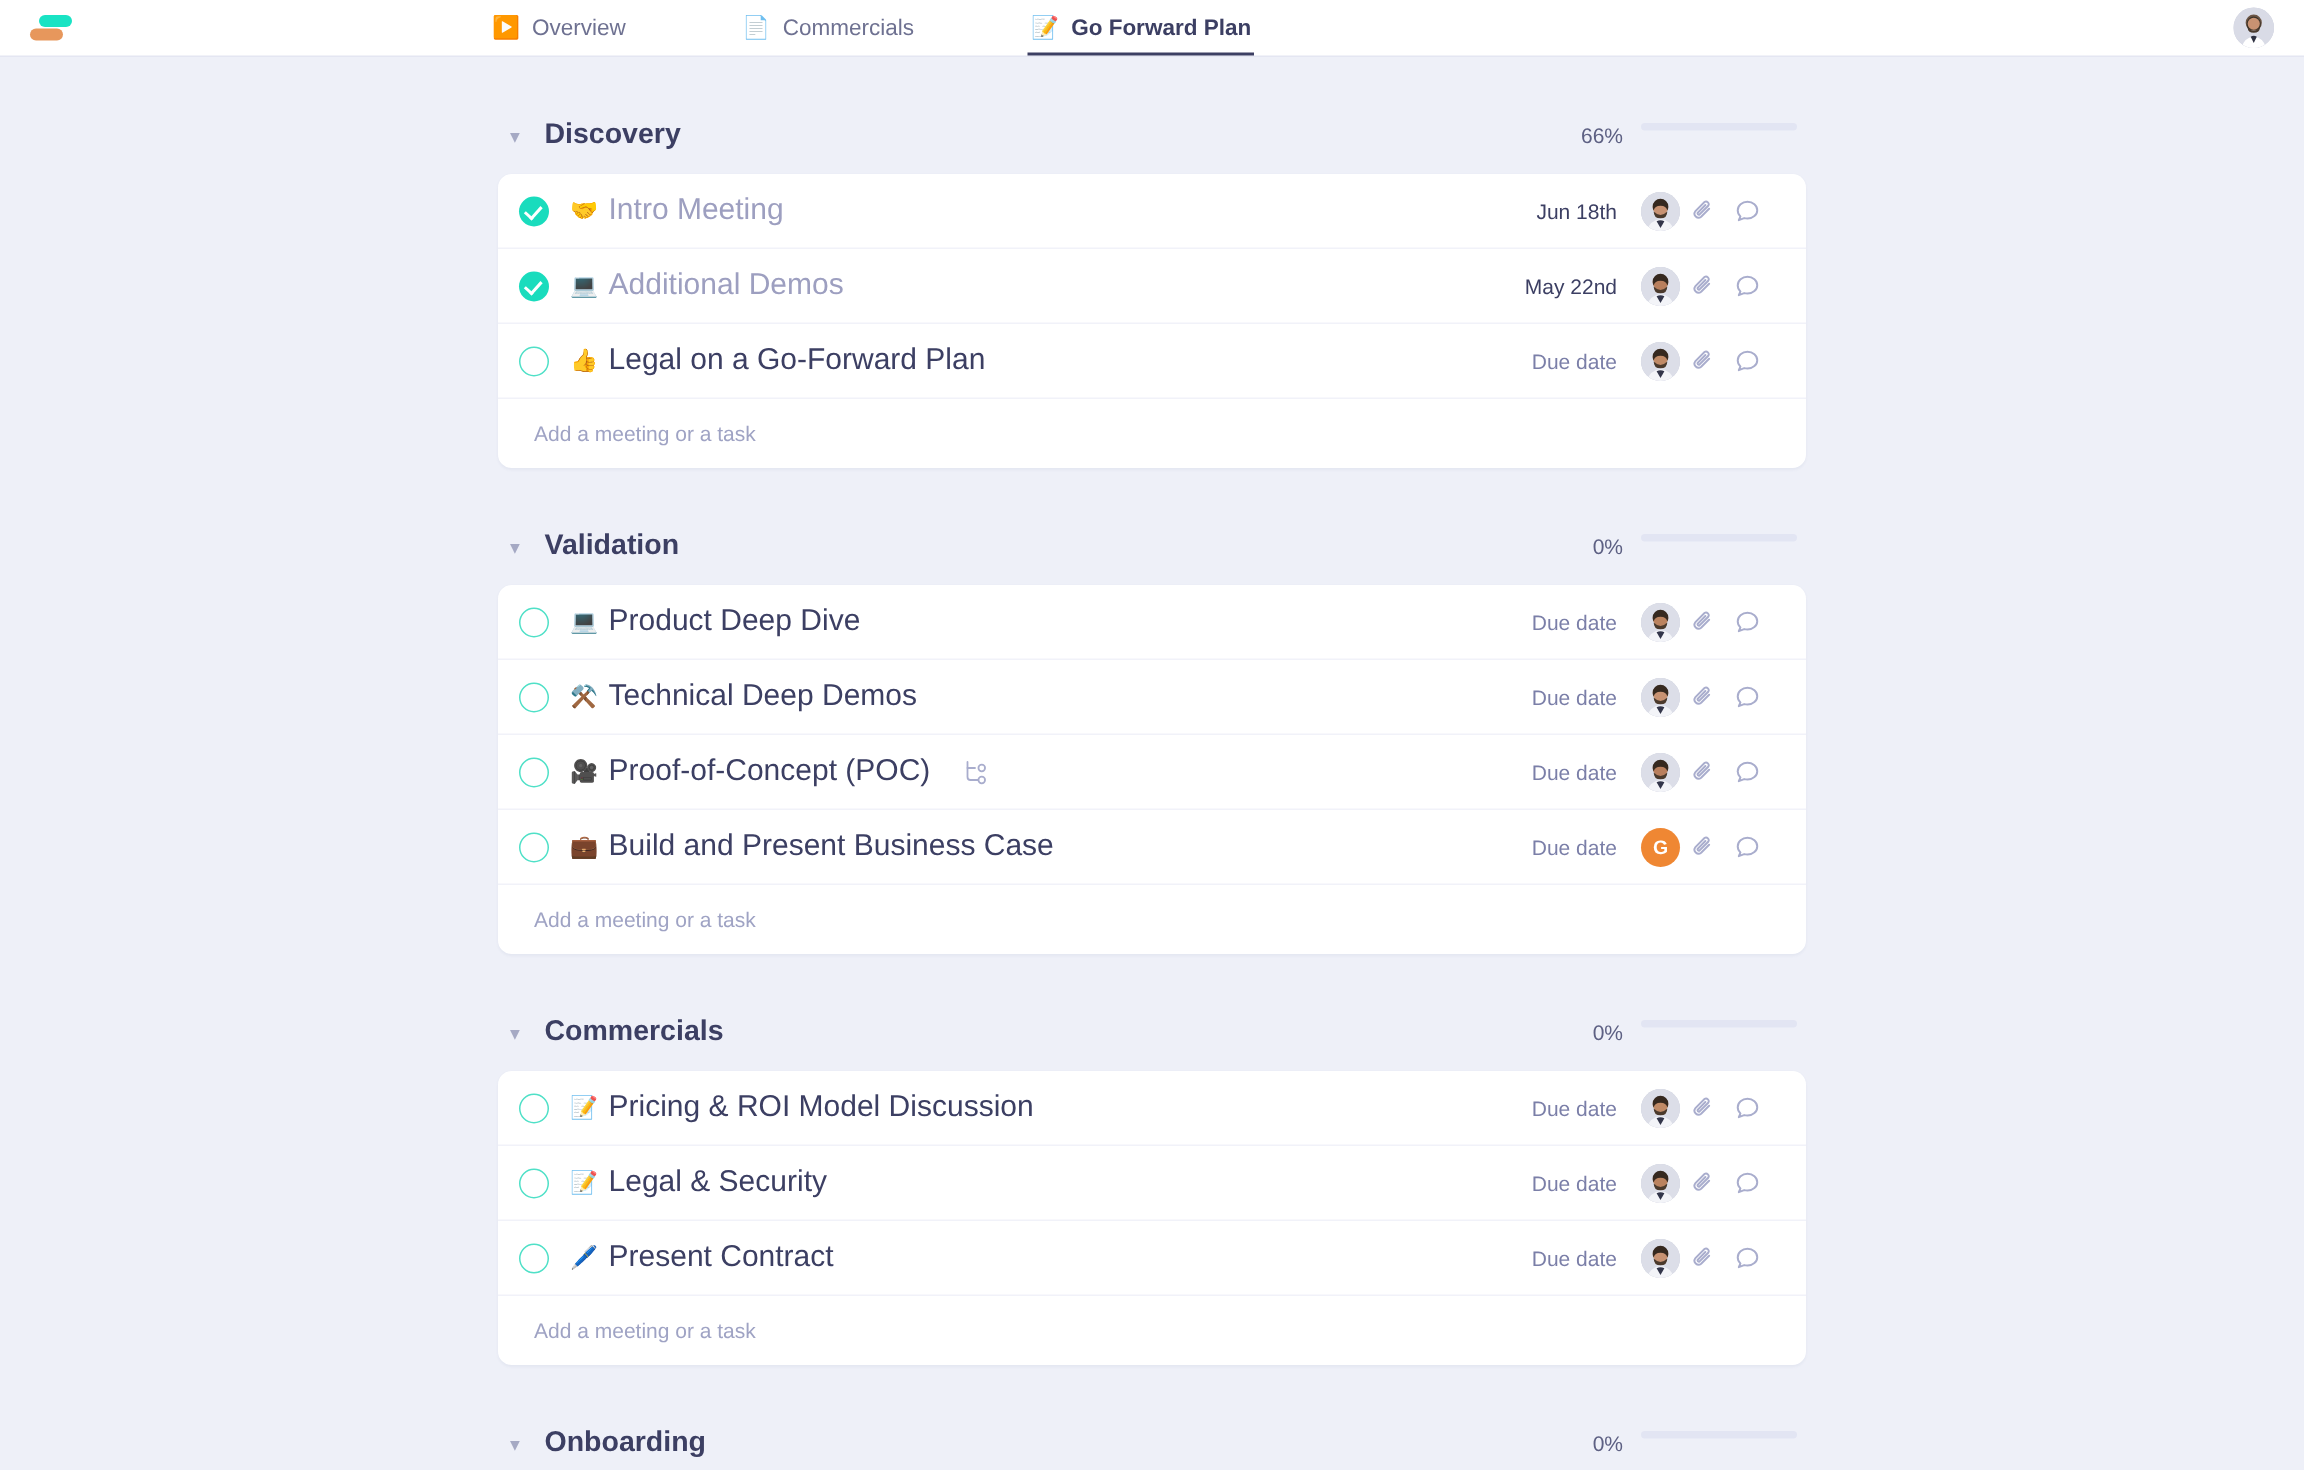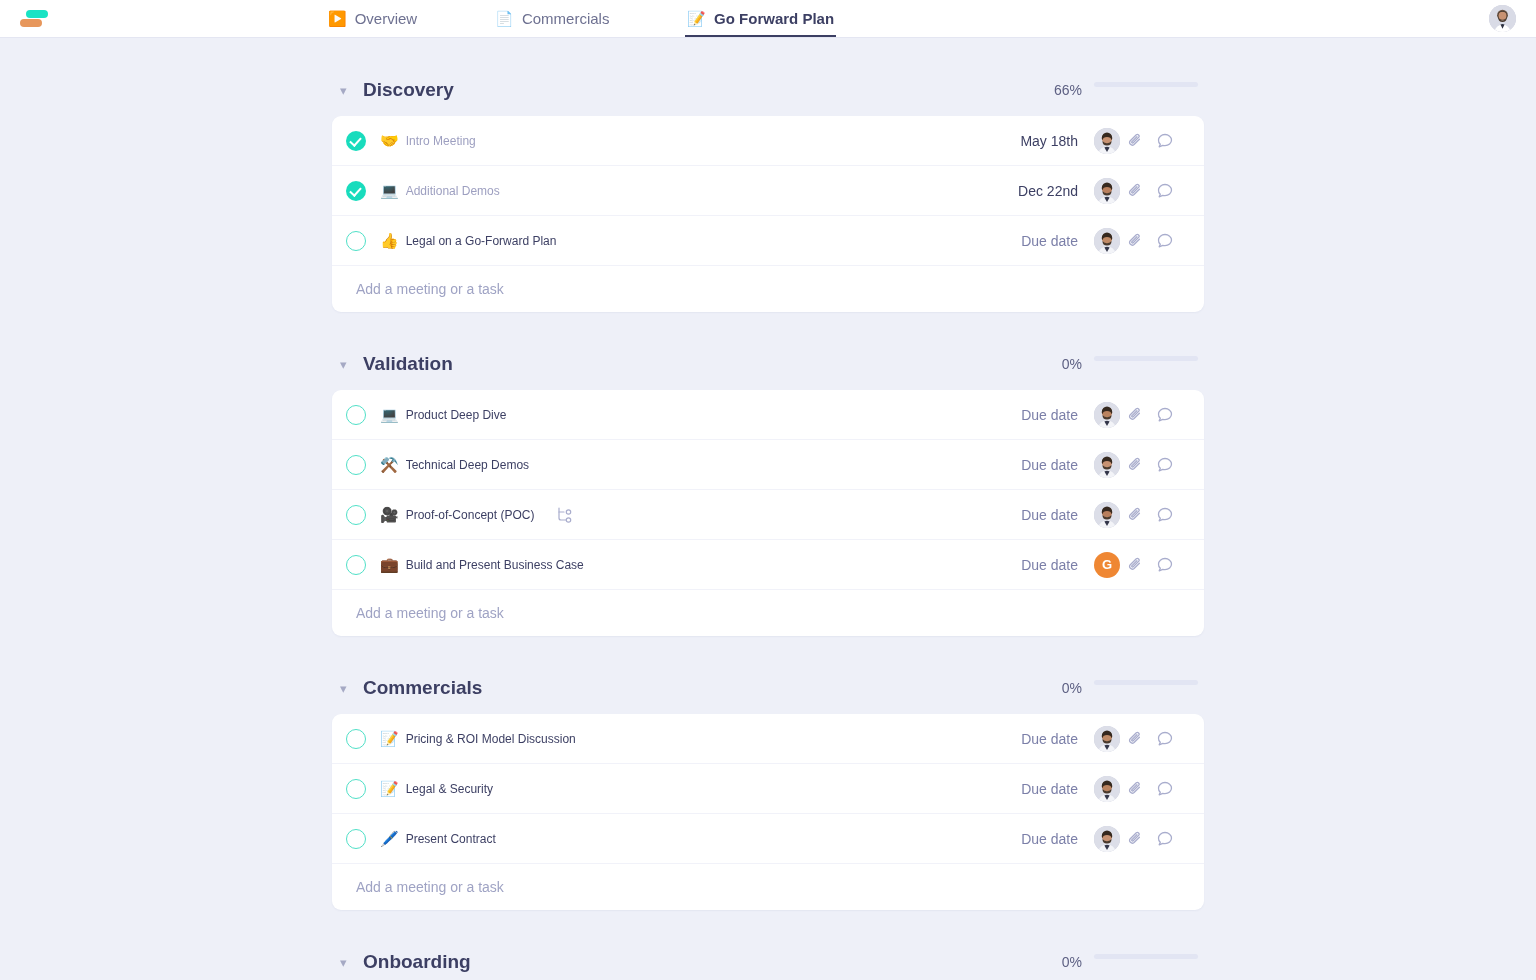--- a/index.html
+++ b/index.html
@@ -182,21 +182,21 @@
     border: 1.5px solid #4fe0c7;
     background: #ffffff;
   }
 
   .task-emoji {
     font-size: 15px;
     margin-right: 7px;
     line-height: 1;
   }
   .task-title {
-    font-size: 12px;
+    font-size: 20px;
     color: #3c3f63;
   }
   .task-row.completed .task-title { color: #9d9fc0; }
 
   .subtask-icon {
     margin-left: 22px;
     display: flex;
     align-items: center;
     cursor: pointer;
   }
@@ -310,21 +310,21 @@
           <span class="progress-pct">66%</span>
           <span class="progress-track"><span class="progress-fill" style="width:66%"></span></span>
         </span>
       </div>
       <div class="card">
         <div class="task-row completed">
           <span class="check done"></span>
           <span class="task-emoji">🤝</span>
           <span class="task-title">Intro Meeting</span>
           <span class="row-right">
-            <span class="due">May 18th</span>
+            <span class="due">Jun 18th</span>
             <span class="row-avatar">
               <svg class="face" viewBox="0 0 40 40">
     <rect width="40" height="40" fill="#dcdee8"></rect>
     <path d="M6 40 q3 -11 14 -12 q11 1 14 12z" fill="#f3f4f8"></path>
     <circle cx="20" cy="16" r="8" fill="#c89272"></circle>
     <path d="M20 7 a8 8 0 0 1 8 8 q0 2 -1 4 q-1 -5 -7 -5 q-6 0 -7 5 q-1 -2 -1 -4 a8 8 0 0 1 8 -8z" fill="#36291f"></path>
     <path d="M13 20 q7 7 14 0 q0 7 -7 7 q-7 0 -7 -7z" fill="#4b3a2c"></path>
     <path d="M16 30 l4 7 l4 -7 q-4 -2 -8 0z" fill="#33364a"></path>
   </svg>
             </span>
@@ -338,21 +338,21 @@
                 <path d="M14.5 7.1 c0 3.1 -2.9 5.6 -6.5 5.6 a8 8 0 0 1 -2.2 -0.3 L2.2 13.8 l1.1 -2.5 A5.2 5.2 0 0 1 1.5 7.1 C1.5 4 4.4 1.5 8 1.5 s6.5 2.5 6.5 5.6z"></path>
               </svg>
             </span>
           </span>
         </div>
         <div class="task-row completed">
           <span class="check done"></span>
           <span class="task-emoji">💻</span>
           <span class="task-title">Additional Demos</span>
           <span class="row-right">
-            <span class="due">Dec 22nd</span>
+            <span class="due">May 22nd</span>
             <span class="row-avatar">
               <svg class="face" viewBox="0 0 40 40">
     <rect width="40" height="40" fill="#dcdee8"></rect>
     <path d="M6 40 q3 -11 14 -12 q11 1 14 12z" fill="#f3f4f8"></path>
     <circle cx="20" cy="16" r="8" fill="#b97f5d"></circle>
     <path d="M20 7 a8 8 0 0 1 8 8 q0 2 -1 4 q-1 -5 -7 -5 q-6 0 -7 5 q-1 -2 -1 -4 a8 8 0 0 1 8 -8z" fill="#36291f"></path>
     <path d="M13 20 q7 7 14 0 q0 7 -7 7 q-7 0 -7 -7z" fill="#4b3a2c"></path>
     <path d="M16 30 l4 7 l4 -7 q-4 -2 -8 0z" fill="#33364a"></path>
   </svg>
             </span>

